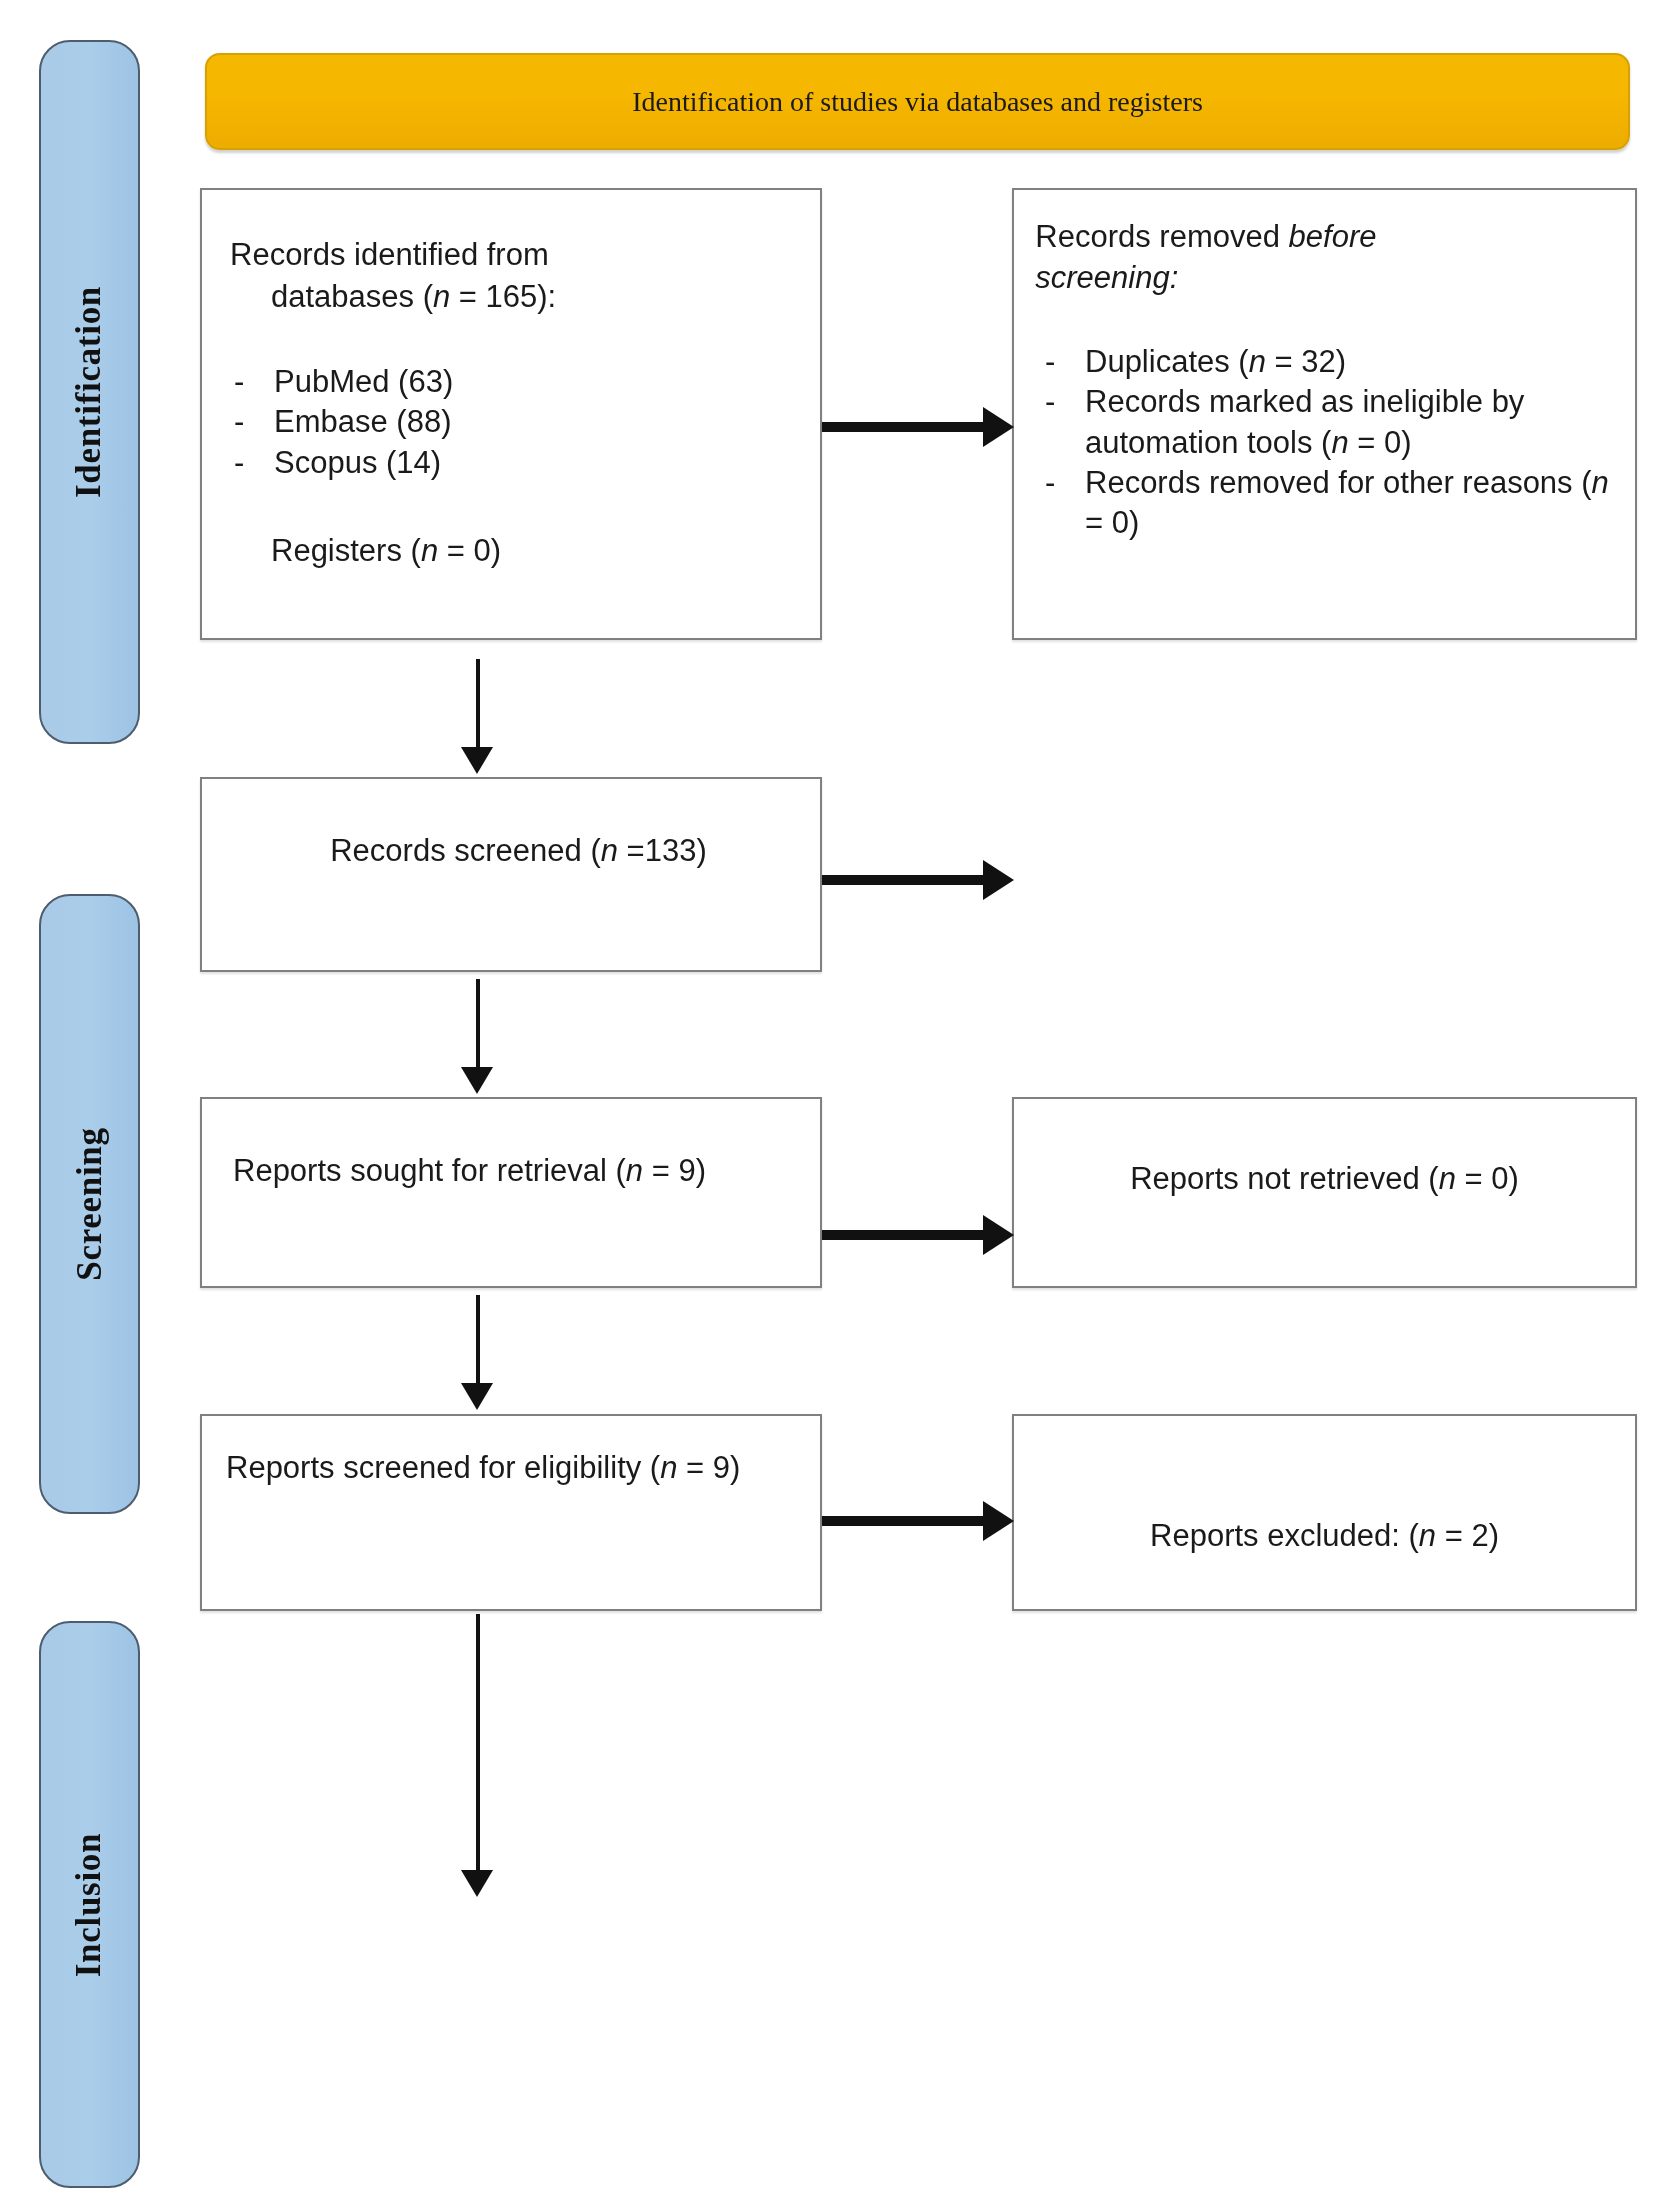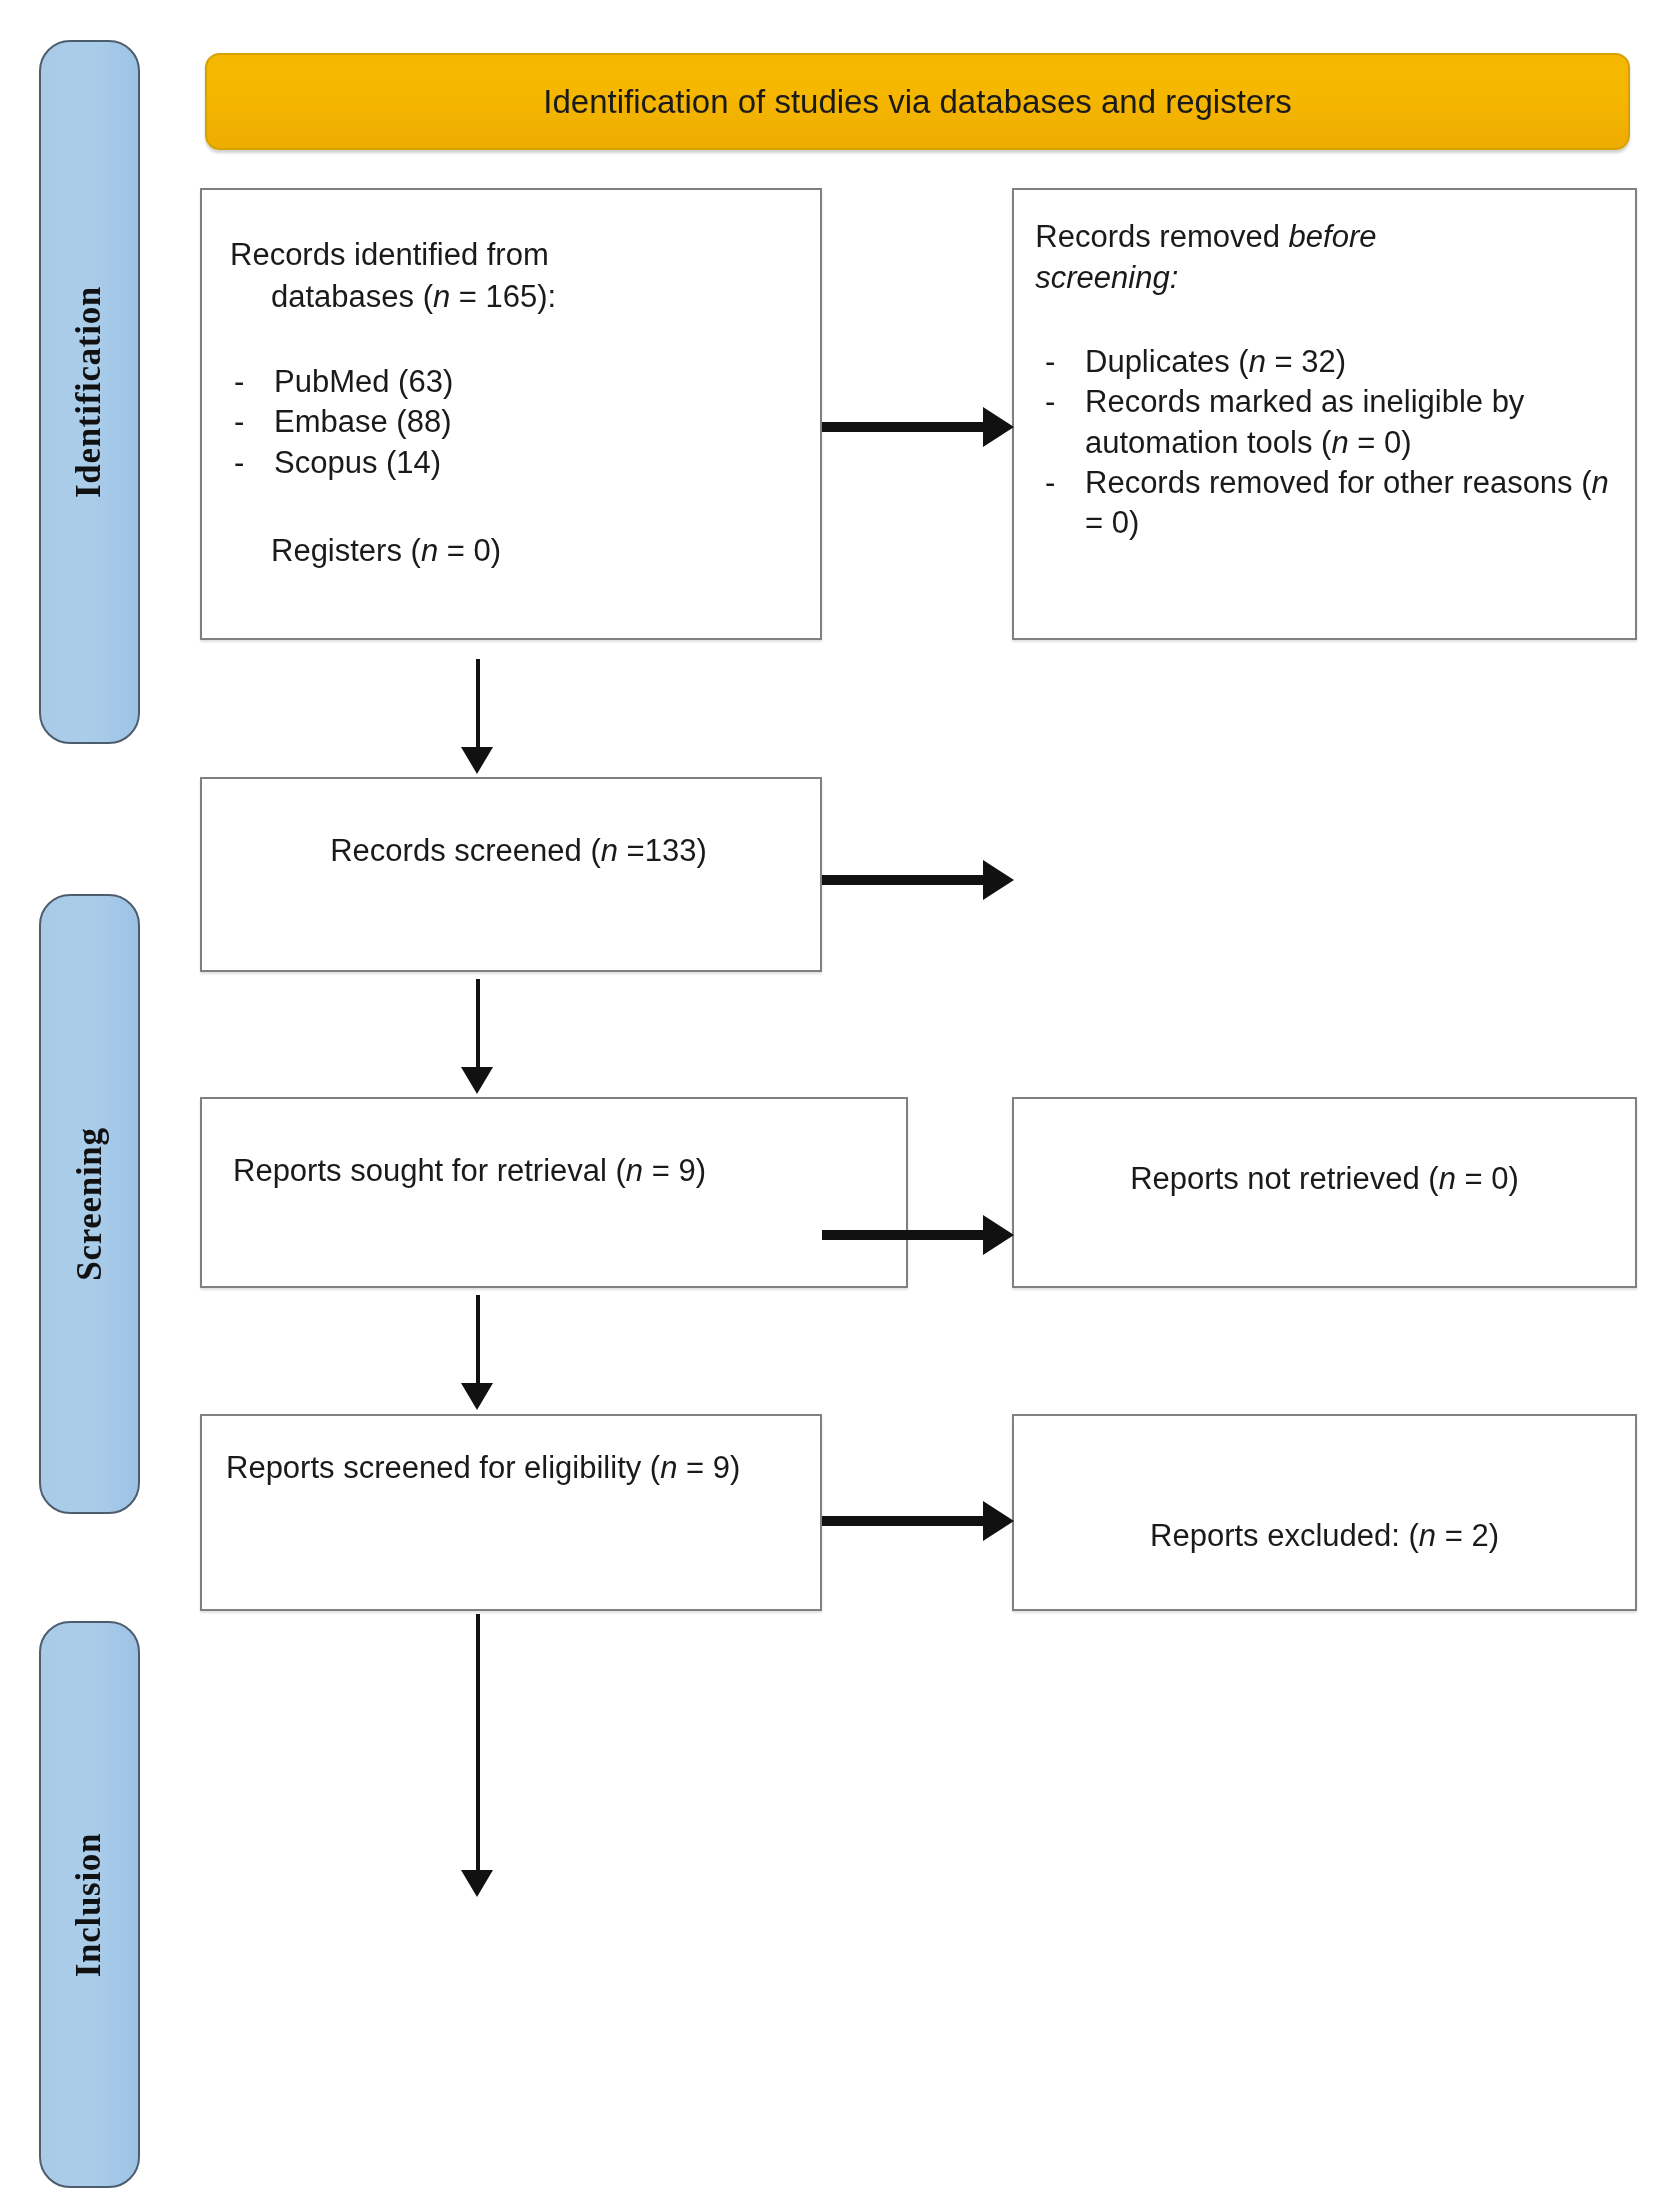--- a/index.html
+++ b/index.html
@@ -35,23 +35,23 @@
   .banner{
     position:absolute;
     background:linear-gradient(to bottom,#f5b800 0%,#f6b700 40%,#edac00 100%);
     border:2px solid #d7a200;
     border-radius:14.7px;
     box-sizing:border-box;
     display:flex;align-items:center;justify-content:center;
     box-shadow:0 2.7px 2.7px rgba(0,0,0,.18);
   }
   .banner .banner-text{
-    font-size:33px;
+    font-size:28px;
     color:#1a1a1a;
-    font-family:Liberation Sans, sans-serif;
+    font-family:Liberation Serif, serif;
   }
 
   
   .box{
     position:absolute;
     background:#ffffff;
     border:2px solid #808080;
     box-sizing:border-box;
     box-shadow:0 2px 2px rgba(0,0,0,.12);
   }
@@ -185,21 +185,21 @@
   <div class="arrow-h" style="left:822px;top:860px;width:192px;height:40px;">
     <div class="shaft" style="width:163px;"></div>
     <div class="head"></div>
   </div>
 
   <div class="arrow-v" style="left:460px;top:979px;width:35px;height:115px;">
     <div class="shaft" style="height:88px;"></div>
     <div class="head"></div>
   </div>
 
-  <div class="box" style="left:200px;top:1097px;width:708px;height:191px;">
+  <div class="box" style="left:200px;top:1097px;width:622px;height:191px;">
     <div class="box-inner" style="top:52px;left:31px;"><span>Reports sought for retrieval (</span><span class="it">n</span><span> = 9)</span></div>
   </div>
 
   <div class="box" style="left:1012px;top:1097px;width:625px;height:191px;">
     <div class="box-inner centered" style="top:60px;"><span>Reports not retrieved (</span><span class="it">n</span><span> = 0)</span></div>
   </div>
 
   <div class="arrow-h" style="left:822px;top:1215px;width:192px;height:40px;">
     <div class="shaft" style="width:163px;"></div>
     <div class="head"></div>

